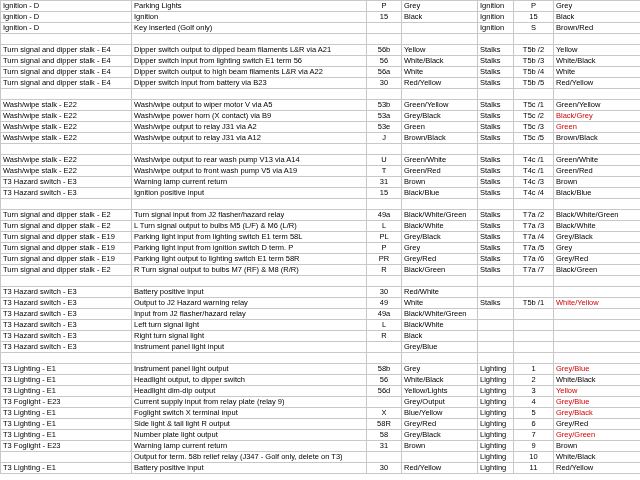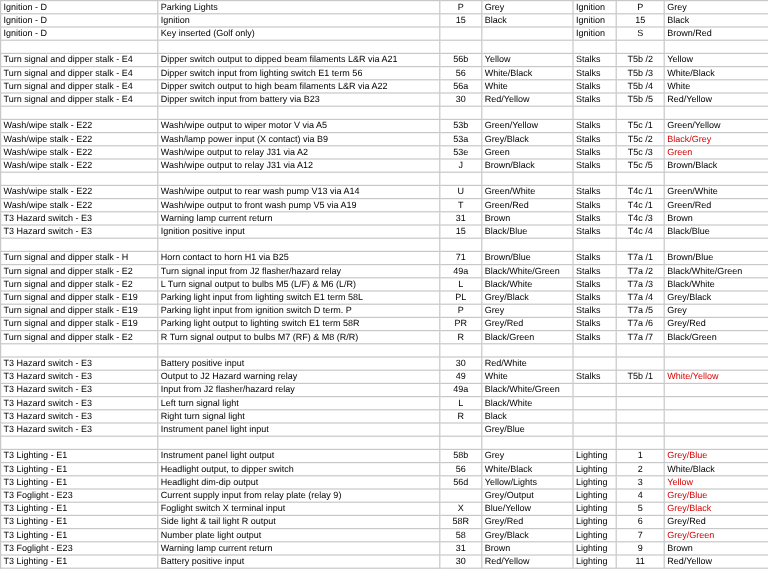--- a/index.html
+++ b/index.html
@@ -130,21 +130,21 @@
           <td class="c0">Wash/wipe stalk - E22</td>
           <td class="c1">Wash/wipe output to wiper motor V via A5</td>
           <td class="c2">53b</td>
           <td class="c3">Green/Yellow</td>
           <td class="c4">Stalks</td>
           <td class="c5">T5c /1</td>
           <td class="c6">Green/Yellow</td>
         </tr>
         <tr>
           <td class="c0">Wash/wipe stalk - E22</td>
-          <td class="c1">Wash/lamp power input (X contact) via B9</td>
+          <td class="c1">Wash/wipe power horn (X contact) via B9</td>
           <td class="c2">53a</td>
           <td class="c3">Grey/Black</td>
           <td class="c4">Stalks</td>
           <td class="c5">T5c /2</td>
           <td class="c6 flag">Black/Grey</td>
         </tr>
         <tr>
           <td class="c0">Wash/wipe stalk - E22</td>
           <td class="c1">Wash/wipe output to relay J31 via A2</td>
           <td class="c2">53e</td>
@@ -208,29 +208,20 @@
           <td class="c6">Black/Blue</td>
         </tr>
         <tr>
           <td class="c0"></td>
           <td class="c1"></td>
           <td class="c2"></td>
           <td class="c3"></td>
           <td class="c4"></td>
           <td class="c5"></td>
           <td class="c6"></td>
-        </tr>
-        <tr>
-          <td class="c0">Turn signal and dipper stalk - H</td>
-          <td class="c1">Horn contact to horn H1 via B25</td>
-          <td class="c2">71</td>
-          <td class="c3">Brown/Blue</td>
-          <td class="c4">Stalks</td>
-          <td class="c5">T7a /1</td>
-          <td class="c6">Brown/Blue</td>
         </tr>
         <tr>
           <td class="c0">Turn signal and dipper stalk - E2</td>
           <td class="c1">Turn signal input from J2 flasher/hazard relay</td>
           <td class="c2">49a</td>
           <td class="c3">Black/White/Green</td>
           <td class="c4">Stalks</td>
           <td class="c5">T7a /2</td>
           <td class="c6">Black/White/Green</td>
         </tr>
@@ -415,20 +406,29 @@
           <td class="c6 flag">Grey/Green</td>
         </tr>
         <tr>
           <td class="c0">T3 Foglight - E23</td>
           <td class="c1">Warning lamp current return</td>
           <td class="c2">31</td>
           <td class="c3">Brown</td>
           <td class="c4">Lighting</td>
           <td class="c5">9</td>
           <td class="c6">Brown</td>
+        </tr>
+        <tr>
+          <td class="c0"></td>
+          <td class="c1">Output for term. 58b relief relay (J347 - Golf only, delete on T3)</td>
+          <td class="c2"></td>
+          <td class="c3"></td>
+          <td class="c4">Lighting</td>
+          <td class="c5">10</td>
+          <td class="c6">White/Black</td>
         </tr>
         <tr>
           <td class="c0">T3 Lighting - E1</td>
           <td class="c1">Battery positive input</td>
           <td class="c2">30</td>
           <td class="c3">Red/Yellow</td>
           <td class="c4">Lighting</td>
           <td class="c5">11</td>
           <td class="c6">Red/Yellow</td>
         </tr>

